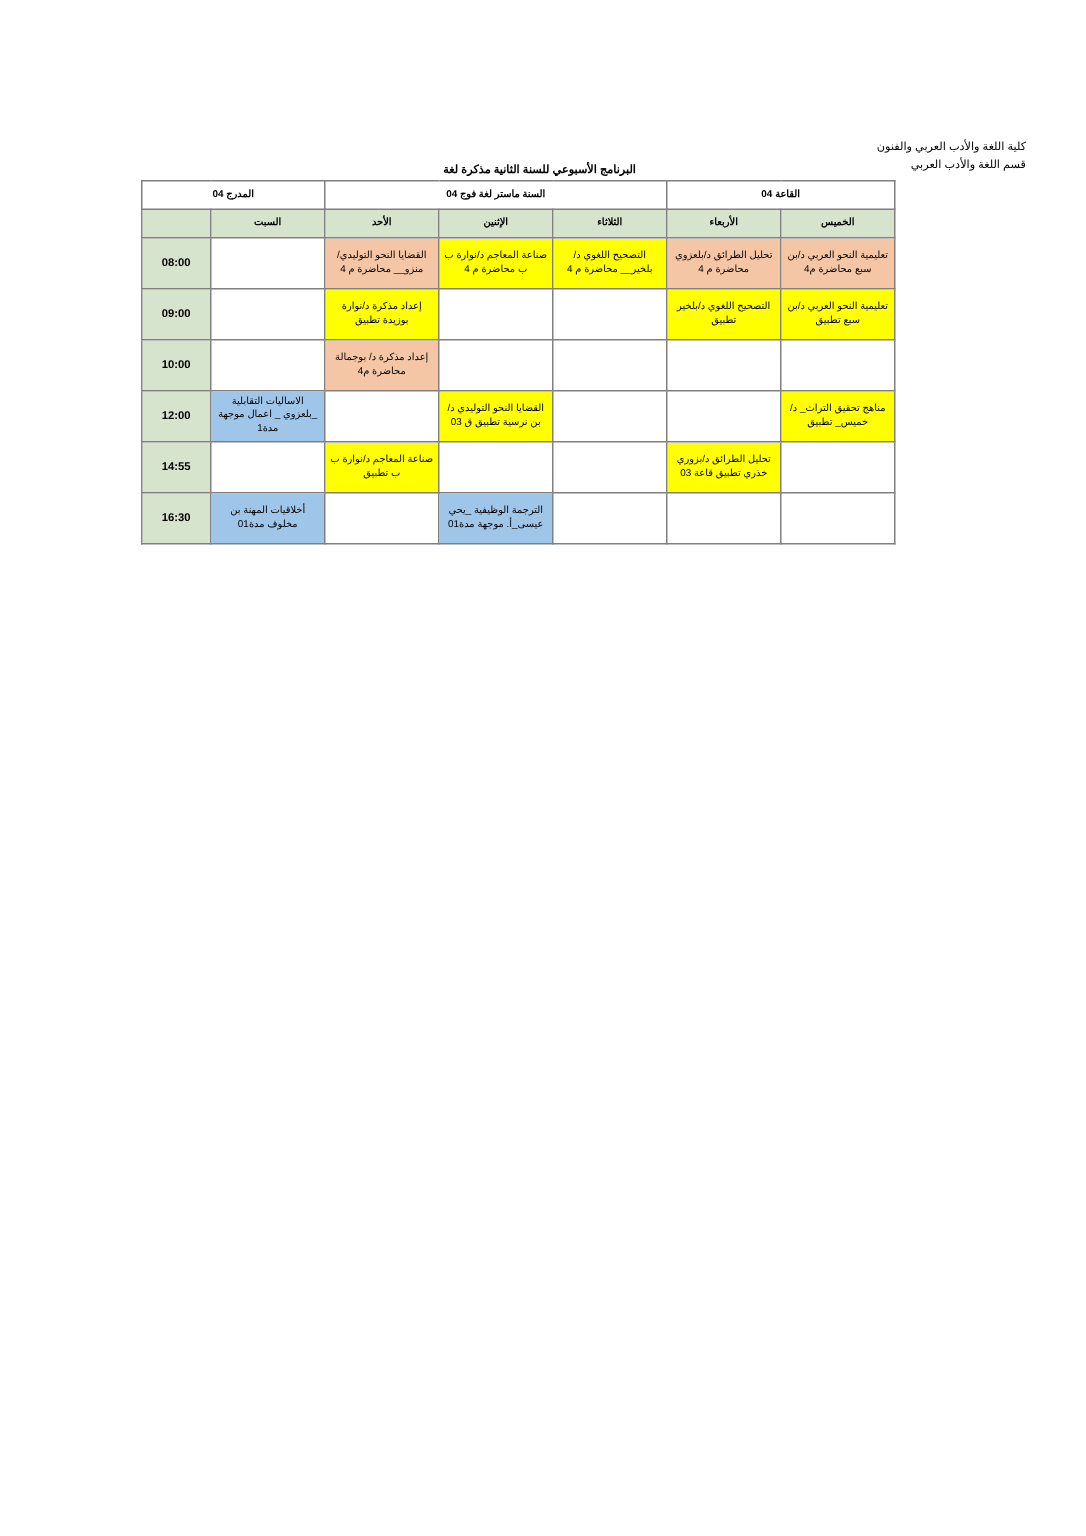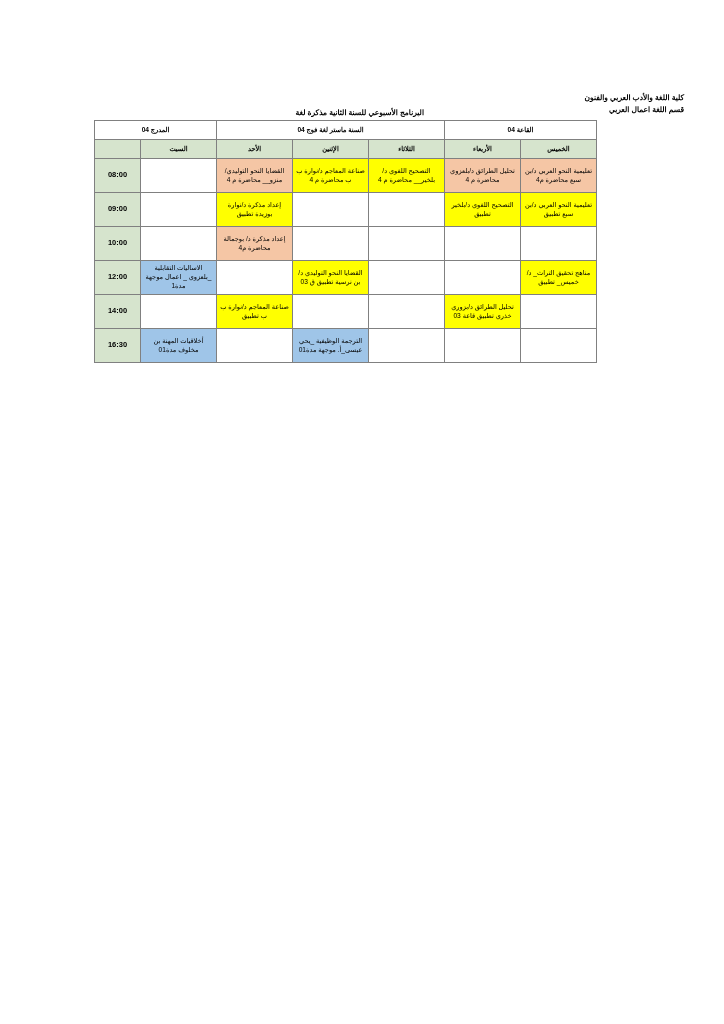--- a/index.html
+++ b/index.html
@@ -22,21 +22,21 @@
   }
 
   
   .doc-header {
     position: absolute;
     top: 92px;
     right: 40px;
     text-align: right;
     font-size: 7.5px;
     line-height: 1.55;
-    font-weight: bold;
+    font-weight: normal;
     color: #000;
   }
   .doc-header div { white-space: nowrap; }
 
   .doc-subtitle {
     position: absolute;
     top: 108px;
     right: 300px;
     font-size: 7.5px;
     font-weight: bold;
@@ -93,21 +93,21 @@
   .c-blue   { background: #9fc5e8; }
   .c-white  { background: #ffffff; }
 </style>
 </head>
 <body>
 
 <div class="page">
 
   <div class="doc-header">
     <div>كلية اللغة والأدب العربي والفنون</div>
-    <div>قسم اللغة اعمال العربي</div>
+    <div>قسم اللغة والأدب العربي</div>
   </div>
 
   <div class="doc-subtitle">البرنامج الأسبوعي للسنة الثانية مذكرة    لغة</div>
 
   <div class="tbl-wrap">
     <table class="timetable">
       <colgroup>
         <col class="col-day">
           <col class="col-day">
           <col class="col-day">
@@ -174,21 +174,21 @@
           <td class="time">12:00</td>
         </tr>
 
         <tr>
           <td class="c-white empty"></td>
           <td class="c-yellow">تحليل الطرائق د/بزوري خذري تطبيق قاعة 03</td>
           <td class="c-white empty"></td>
           <td class="c-white empty"></td>
           <td class="c-yellow">صناعة المعاجم د/نوارة ب ب  تطبيق</td>
           <td class="c-white empty"></td>
-          <td class="time">14:00</td>
+          <td class="time">14:55</td>
         </tr>
 
         <tr>
           <td class="c-white empty"></td>
           <td class="c-white empty"></td>
           <td class="c-white empty"></td>
           <td class="c-blue">الترجمة الوظيفية _يحي عيسى_أ. موجهة مدة01</td>
           <td class="c-white empty"></td>
           <td class="c-blue">أخلاقيات المهنة بن مخلوف مدة01</td>
           <td class="time">16:30</td>

